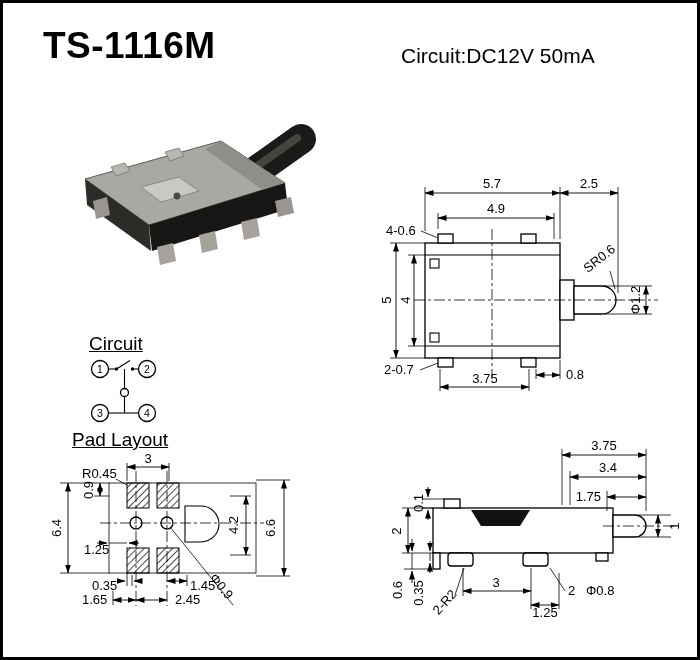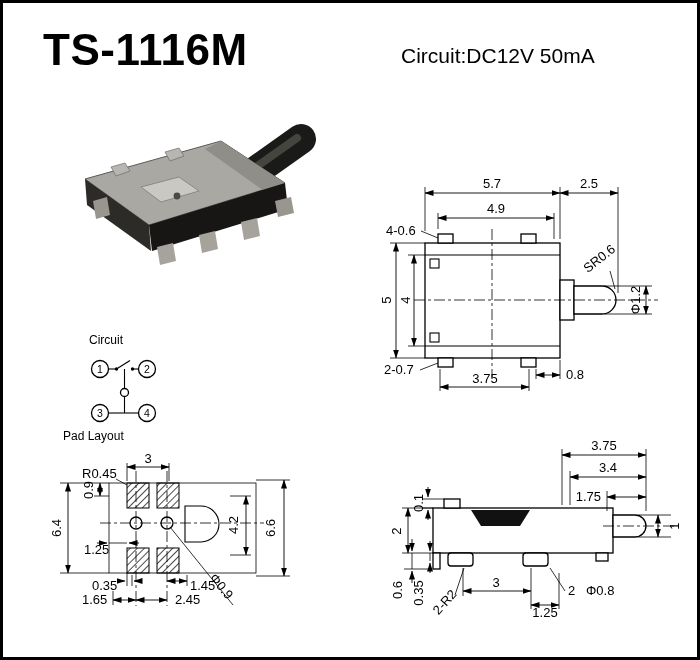--- a/index.html
+++ b/index.html
@@ -1,21 +1,21 @@
 <!DOCTYPE html>
 <html><head>
 <meta charset="utf-8">
 <style>
   html,body{margin:0;padding:0;background:#e9e9e9;}
   .page{position:relative;width:700px;height:660px;margin:0 auto;background:#fff;
         border:3px solid #000;box-sizing:border-box;color:#000;
         font-family:"Liberation Sans","DejaVu Sans",sans-serif;overflow:hidden;}
-  .title{position:absolute;left:40px;top:22px;font-size:44px;font-weight:bold;letter-spacing:.5px;}
+  .title{position:absolute;left:40px;top:22px;font-size:37px;font-weight:bold;letter-spacing:.5px;}
   .rating{position:absolute;left:398px;top:41px;font-size:21px;}
-  .sec{position:absolute;font-size:12px;}
+  .sec{position:absolute;font-size:19px;text-decoration:underline;}
   svg{position:absolute;overflow:visible;}
   svg text{font-family:"Liberation Sans","DejaVu Sans",sans-serif;fill:#000;}
   text.d{font-size:13px;}
   text.term{font-size:10.5px;}
   .ol{fill:#fff;stroke:#000;stroke-width:1.3;}
   .ln{stroke:#000;stroke-width:1.1;fill:none;}
   .ext{stroke:#000;stroke-width:.8;fill:none;}
   .dim{stroke:#000;stroke-width:.9;fill:none;marker-start:url(#arrS);marker-end:url(#arrE);}
   .dima{stroke:#000;stroke-width:.9;fill:none;marker-end:url(#arrE);}
   .cl{stroke:#000;stroke-width:.8;fill:none;stroke-dasharray:11 3 3 3;}
@@ -142,21 +142,21 @@
       <circle class="ol" cx="62" cy="14" r="8.5"></circle>
       <circle class="ol" cx="15" cy="58" r="8.5"></circle>
       <circle class="ol" cx="62" cy="58" r="8.5"></circle>
       <text class="term" x="15" y="17.8" text-anchor="middle">1</text>
       <text class="term" x="62" y="17.8" text-anchor="middle">2</text>
       <text class="term" x="15" y="61.8" text-anchor="middle">3</text>
       <text class="term" x="62" y="61.8" text-anchor="middle">4</text>
     </g>
   </svg>
 
-  <div class="sec" style="left:60px;top:426px">Pad Layout</div>
+  <div class="sec" style="left:69px;top:426px">Pad Layout</div>
   <svg width="255" height="185" style="left:45px;top:450px" viewBox="0 0 255 185">
     <g>
       <rect class="ext" fill="none" x="61" y="30" width="147" height="90"></rect>
       <rect class="hatch" x="79" y="30" width="22" height="25"></rect>
       <rect class="hatch" x="109" y="30" width="22" height="25"></rect>
       <rect class="hatch" x="79" y="95" width="22" height="25"></rect>
       <rect class="hatch" x="109" y="95" width="22" height="25"></rect>
       <circle class="ol" cx="88" cy="70" r="6"></circle>
       <circle class="ol" cx="119" cy="70" r="6"></circle>
       <path class="ln" d="M137,53 H153 A18,18 0 0 1 153,89 H137 Z"></path>

